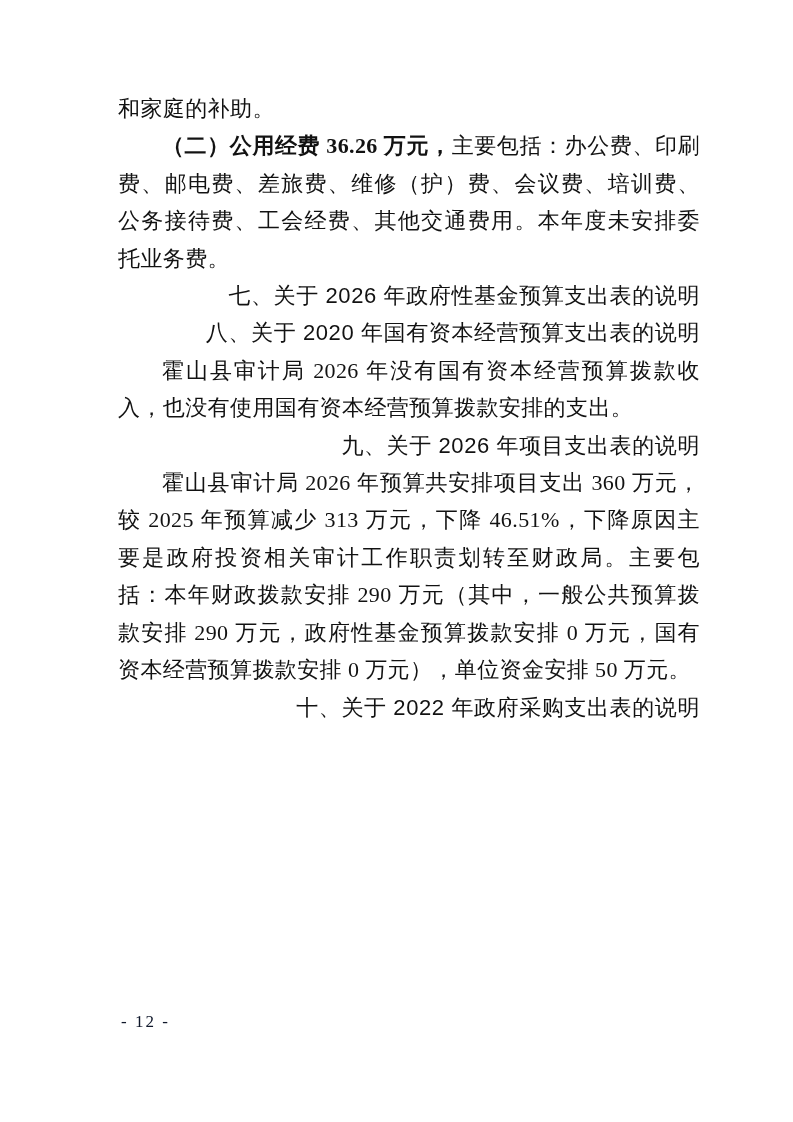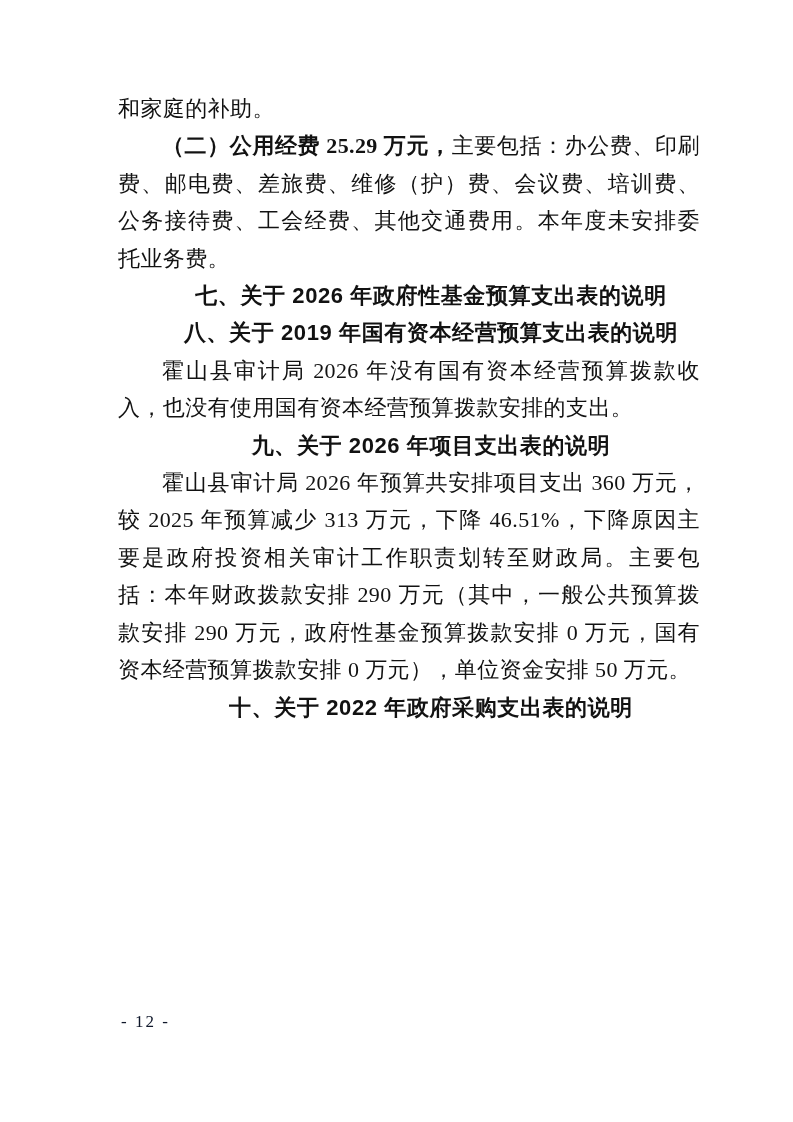--- a/index.html
+++ b/index.html
@@ -28,22 +28,22 @@
     line-height: 37.4px;
     letter-spacing: 0.4px;
     text-align: justify;
     text-justify: inter-character;
   }
   .indent {
     text-indent: 2em;
   }
   .heading {
     font-family: "Liberation Sans", "DejaVu Sans", sans-serif;
-    font-weight: 700;
-    text-align: center;
+    font-weight: 400;
+    text-align: right;
     letter-spacing: 0.6px;
   }
   .bold-lead {
     font-weight: 700;
   }
   .page-footer {
     position: absolute;
     left: 121px;
     top: 1012px;
     font-size: 17px;
@@ -52,26 +52,26 @@
   }
 </style>
 </head>
 <body>
 
 <div class="page">
   <div class="content">
 
     <p class="block">和家庭的补助。</p>
 
-    <p class="block indent"><span class="bold-lead">（二）公用经费 25.29 万元，</span><span>主要包括：办公费、印刷费、邮电费、差旅费、维修（护）费、会议费、培训费、公务接待费、工会经费、其他交通费用。本年度未安排委托业务费。</span></p>
+    <p class="block indent"><span class="bold-lead">（二）公用经费 36.26 万元，</span><span>主要包括：办公费、印刷费、邮电费、差旅费、维修（护）费、会议费、培训费、公务接待费、工会经费、其他交通费用。本年度未安排委托业务费。</span></p>
 
     <p class="block indent heading">七、关于 2026 年政府性基金预算支出表的说明</p>
 
 
-    <p class="block indent heading">八、关于 2019 年国有资本经营预算支出表的说明</p>
+    <p class="block indent heading">八、关于 2020 年国有资本经营预算支出表的说明</p>
 
     <p class="block indent">霍山县审计局 2026 年没有国有资本经营预算拨款收入，也没有使用国有资本经营预算拨款安排的支出。</p>
 
     <p class="block indent heading">九、关于 2026 年项目支出表的说明</p>
 
     <p class="block indent">霍山县审计局 2026 年预算共安排项目支出 360 万元，较 2025 年预算减少 313 万元，下降 46.51%，下降原因主要是政府投资相关审计工作职责划转至财政局。主要包括：本年财政拨款安排 290 万元（其中，一般公共预算拨款安排 290 万元，政府性基金预算拨款安排 0 万元，国有资本经营预算拨款安排 0 万元），单位资金安排 50 万元。</p>
 
     <p class="block indent heading">十、关于 2022 年政府采购支出表的说明</p>
 
 

